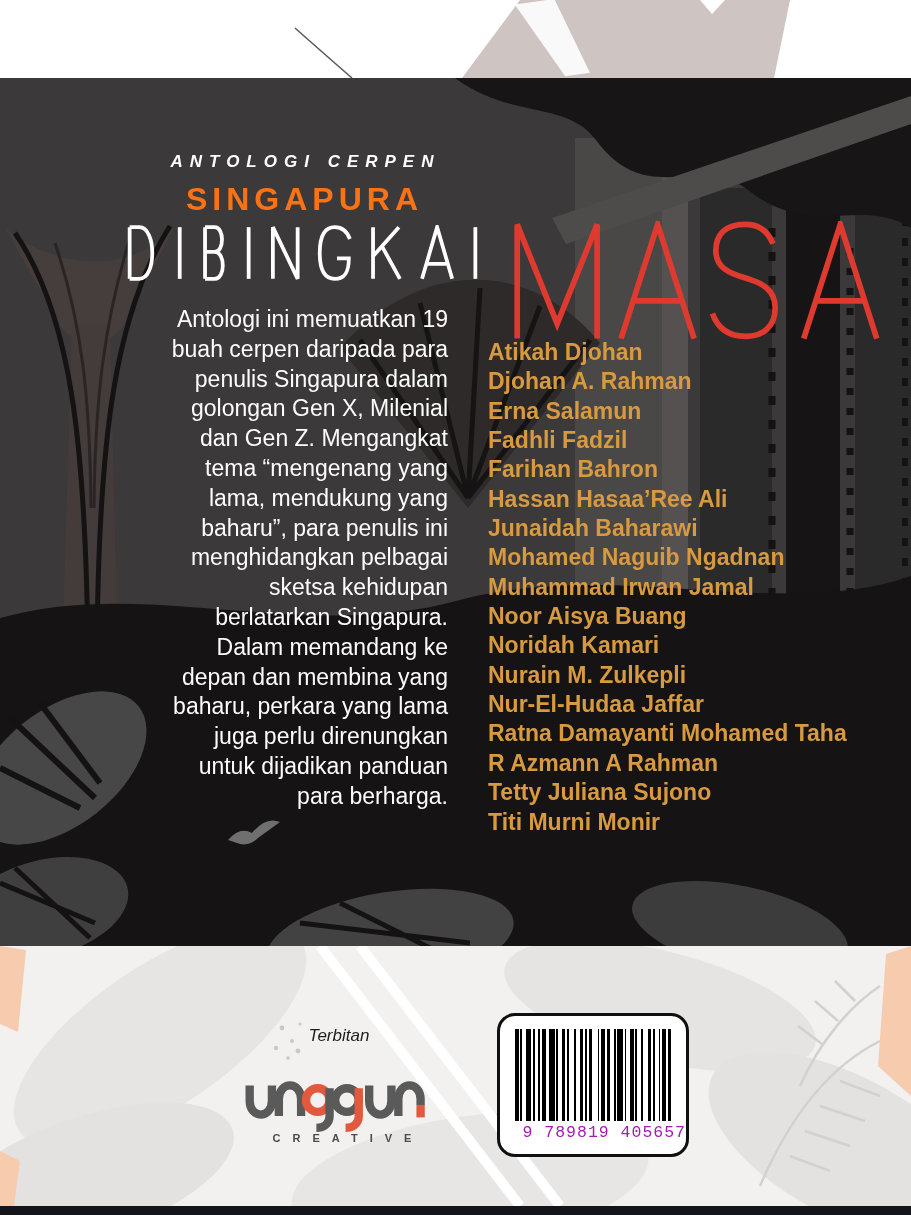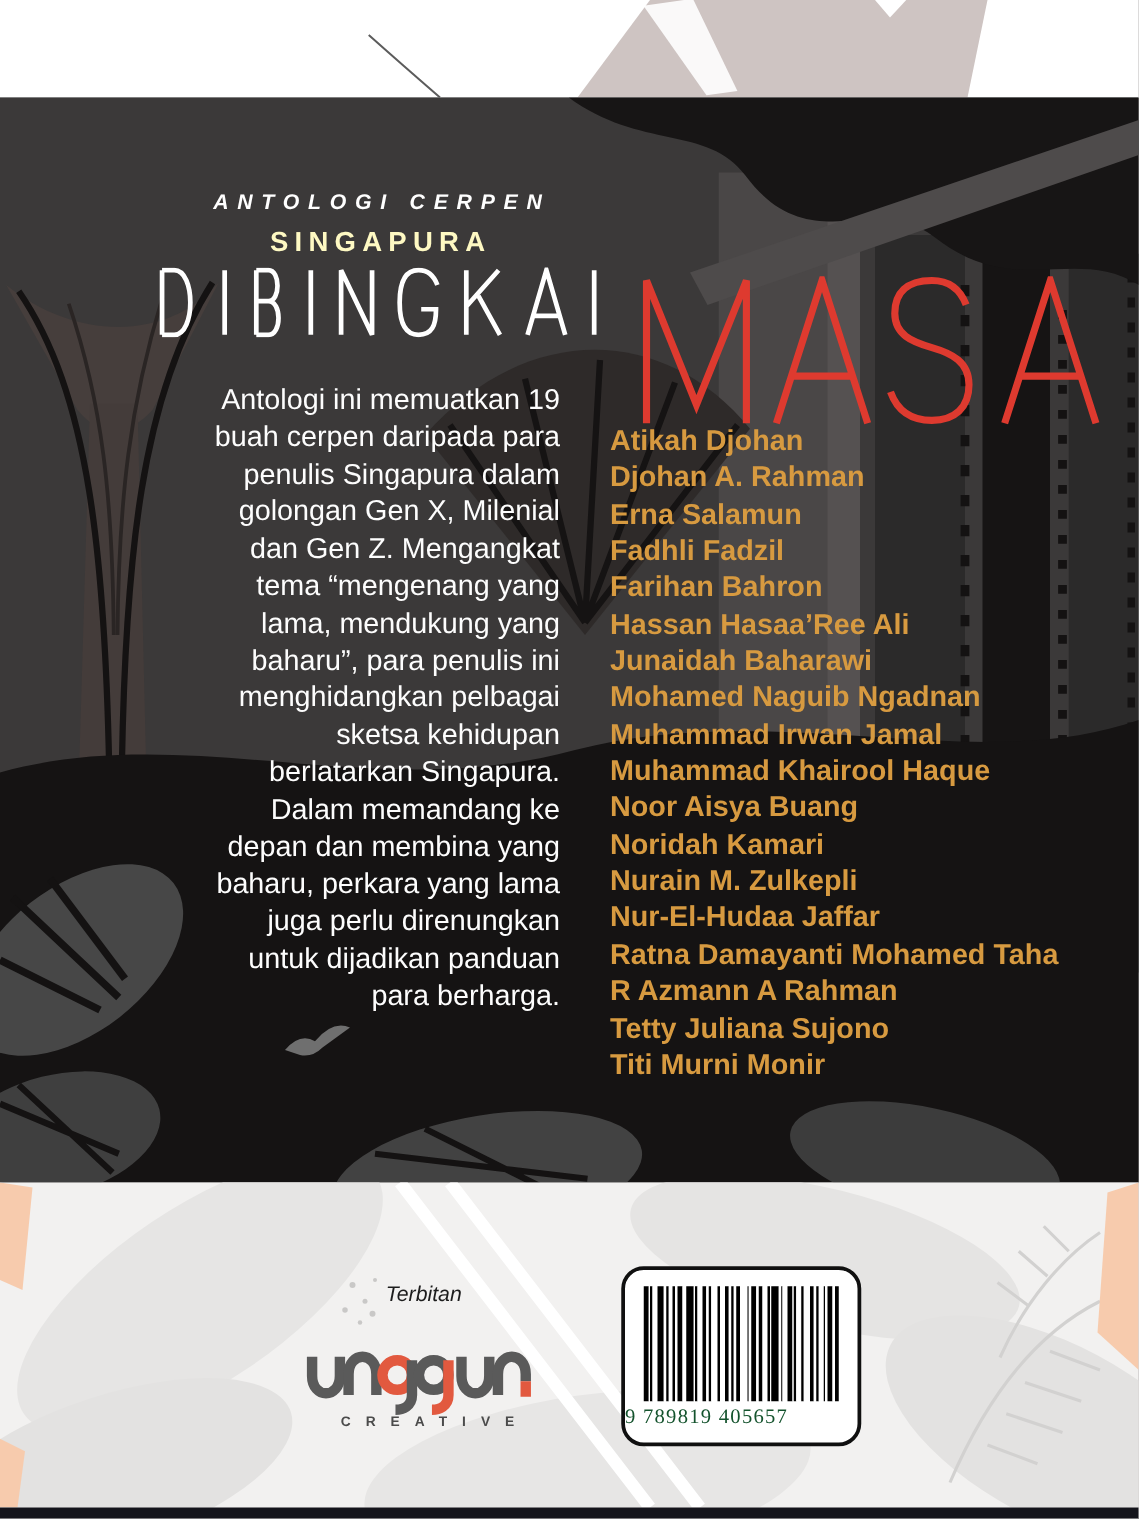--- a/index.html
+++ b/index.html
@@ -20,21 +20,21 @@
 
   .title-block{
     position:absolute;left:92px;top:74px;width:420px;text-align:center;color:#fff;
   }
   .series-label{
     font-size:17px;font-weight:bold;letter-spacing:7px;color:#FFFFFF;margin:0 0 9px 0;
     padding-left:7px; 
     font-style:italic;
   }
   .title-red{
-    font-size:22px;font-weight:bold;letter-spacing:5px;color:#fef9c3;margin:0 0 7px 0;
+    font-size:32px;font-weight:bold;letter-spacing:5px;color:#f97316;margin:0 0 7px 0;
     padding-left:5px;
   }
   .dibingkai-svg{display:block;margin:0 auto;}
   .masa-svg{position:absolute;left:487px;top:143px;}
 
   .synopsis{
     position:absolute;left:148px;top:227px;width:300px;
     text-align:right;color:#FDFDFD;font-size:23px;line-height:29.8px;
   }
   .authors{
@@ -58,22 +58,22 @@
 
   .barcode{
     position:absolute;left:497px;top:67px;width:192px;height:144px;box-sizing:border-box;
     background:#ffffff;border:3px solid #101010;border-radius:18px;
   }
   .barcode-bars{
     display:flex;align-items:stretch;height:92px;margin:13px 15px 0 15px;
   }
   .barcode-bars span{display:block;height:100%;}
   .barcode-digits{
-    text-align:left;font-family:Liberation Serif, serif;
-    font-size:16.5px;color:#14532d;letter-spacing:1px;margin-top:2px;
+    text-align:right;font-family:Liberation Mono, monospace;
+    font-size:16.5px;color:#a21caf;letter-spacing:1px;margin-top:2px;
   }
 
   .footer-strip{position:absolute;left:0;top:1206px;width:911px;height:9px;background:#14141B;}
 </style>
 </head>
 <body>
 
 <div class="cover">
 
   <div class="top-band">
@@ -178,21 +178,20 @@
     <div class="authors">
         <div class="author-name">Atikah Djohan</div>
         <div class="author-name">Djohan A. Rahman</div>
         <div class="author-name">Erna Salamun</div>
         <div class="author-name">Fadhli Fadzil</div>
         <div class="author-name">Farihan Bahron</div>
         <div class="author-name">Hassan Hasaa’Ree Ali</div>
         <div class="author-name">Junaidah Baharawi</div>
         <div class="author-name">Mohamed Naguib Ngadnan</div>
         <div class="author-name">Muhammad Irwan Jamal</div>
-        <div class="author-name">Muhammad Khairool Haque</div>
         <div class="author-name">Noor Aisya Buang</div>
         <div class="author-name">Noridah Kamari</div>
         <div class="author-name">Nurain M. Zulkepli</div>
         <div class="author-name">Nur-El-Hudaa Jaffar</div>
         <div class="author-name">Ratna Damayanti Mohamed Taha</div>
         <div class="author-name">R Azmann A Rahman</div>
         <div class="author-name">Tetty Juliana Sujono</div>
         <div class="author-name">Titi Murni Monir</div>
       </div>
   </div>

